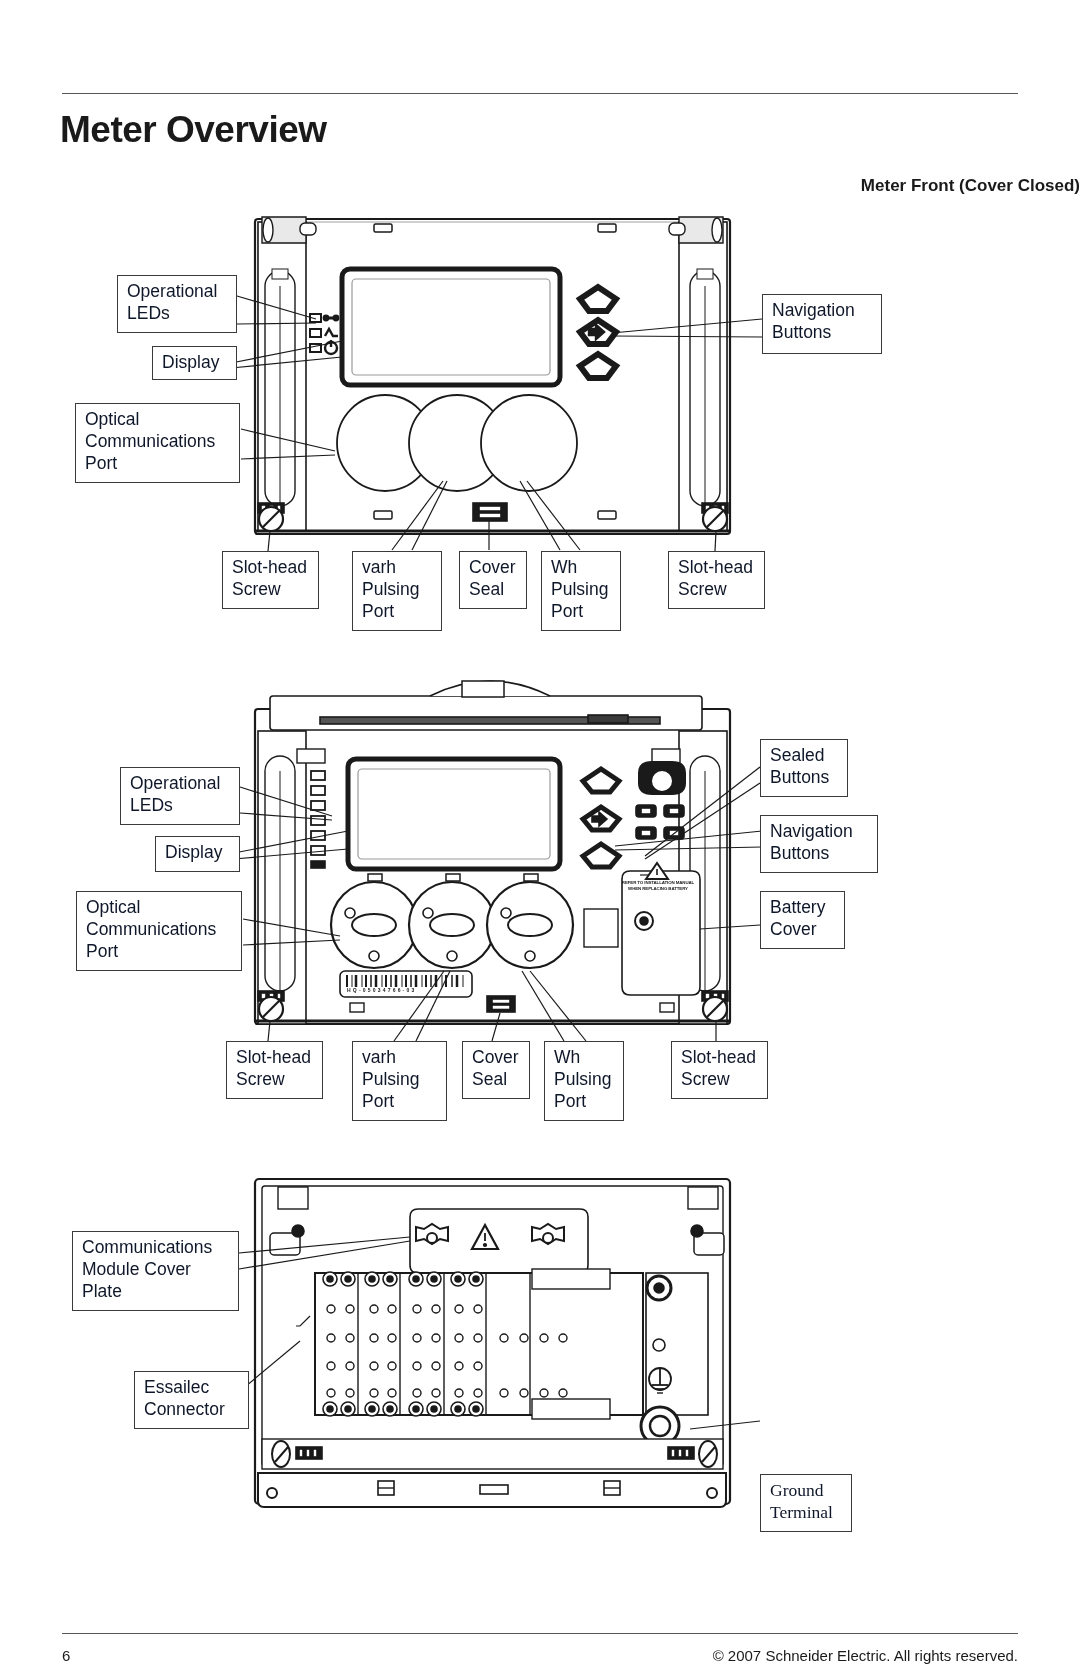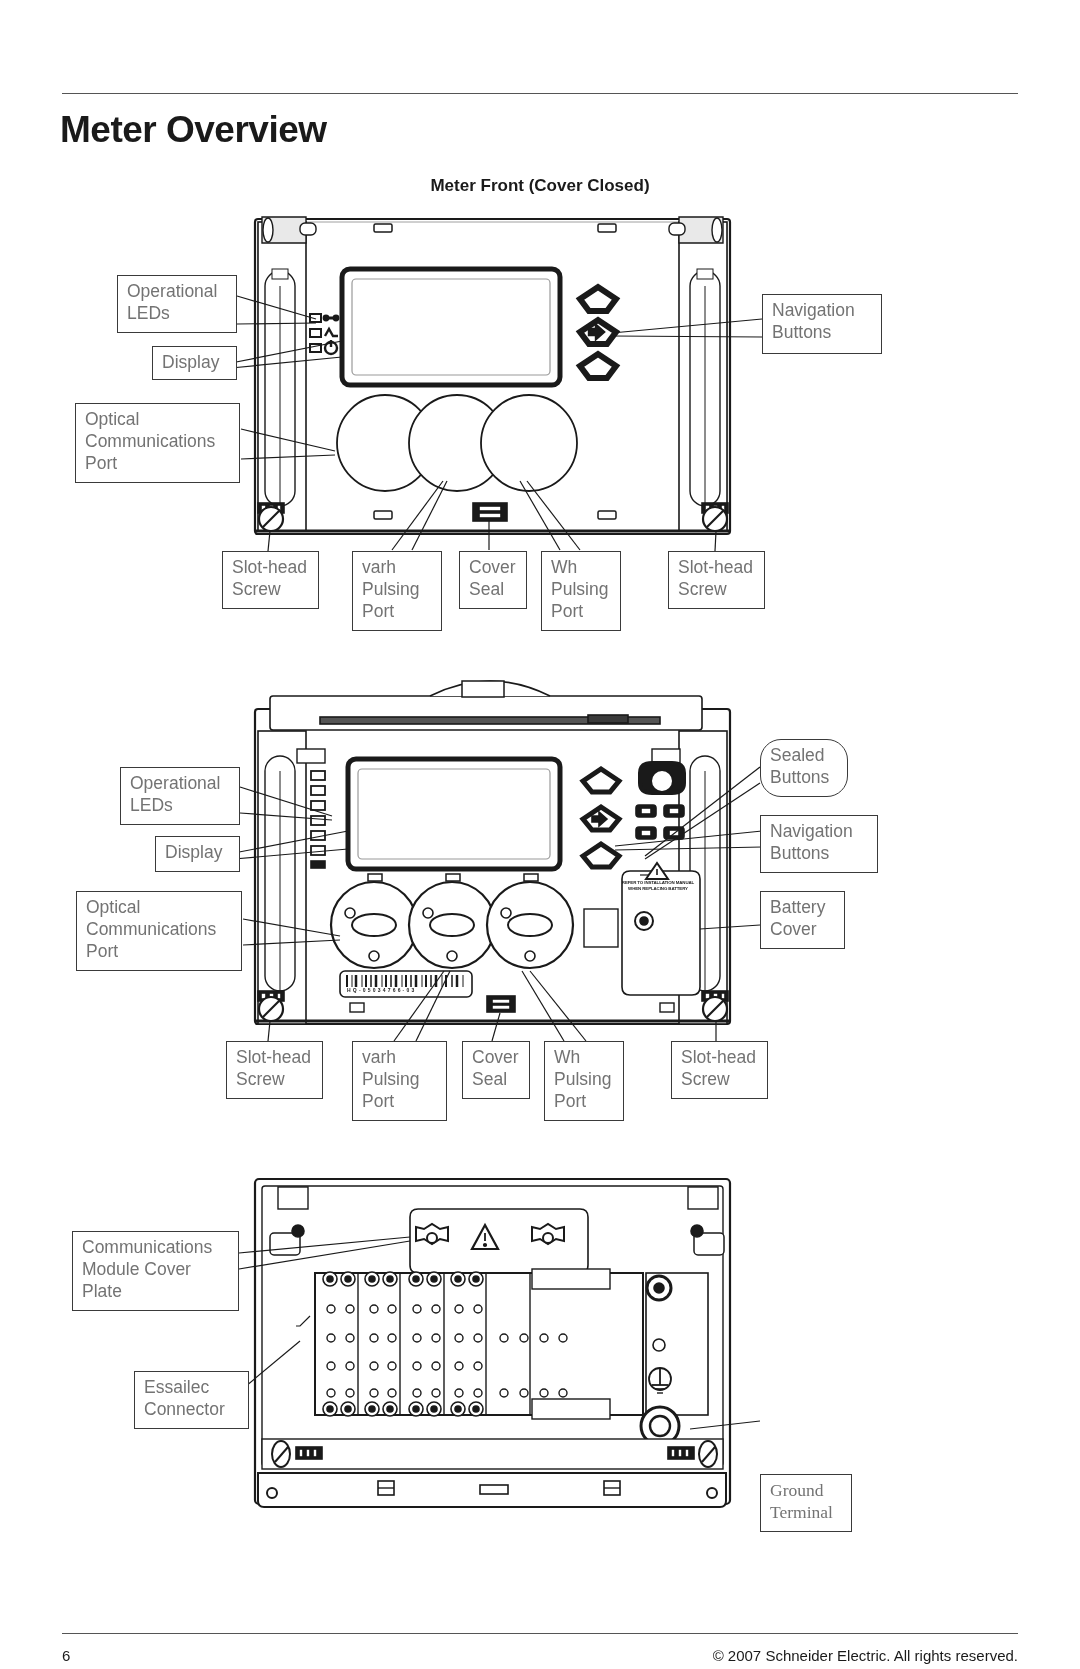--- a/index.html
+++ b/index.html
@@ -3,40 +3,40 @@
 <meta charset="utf-8">
 <style>
   html,body{margin:0;padding:0;background:#fff;}
   body{width:1080px;height:1669px;font-family:"Liberation Sans",sans-serif;color:#1a1a1a;position:relative;overflow:hidden;}
   .page{position:absolute;left:0;top:0;width:1080px;height:1306px;margin-top:41px;}
   .rule{position:absolute;background:#555;height:1px;}
   .rule-top{left:62px;top:52px;width:956px;}
   .rule-bot{left:62px;top:1592px;width:956px;}
   h1.title{position:absolute;left:60px;top:68px;margin:0;font-size:37px;font-weight:bold;letter-spacing:-0.5px;font-family:"Liberation Sans",sans-serif;}
   .sec-title{position:absolute;font-size:17px;font-weight:bold;text-align:center;width:100%;left:0;}
-  .callout{position:absolute;border:1px solid #3a3a3a;background:#fff;box-sizing:border-box;font-size:17.5px;line-height:22px;padding:4px 7px 4px 9px;white-space:pre-line;z-index:30;color:#737373;}
+  .callout{position:absolute;border:1px solid #3a3a3a;background:#fff;box-sizing:border-box;font-size:17.5px;line-height:22px;padding:4px 7px 4px 9px;white-space:pre-line;z-index:30;color:#0f172a;}
   svg.art{position:absolute;left:0;top:0;width:1080px;height:1669px;pointer-events:none;z-index:5;}
   .foot{position:absolute;top:1606px;font-size:15px;}
   .foot-l{left:62px;}
   .foot-r{right:62px;}
   .tinylbl{position:absolute;font-size:4.4px;font-weight:bold;text-align:center;line-height:6px;letter-spacing:-0.1px;z-index:20;}
   .bcode{position:absolute;font-size:5px;font-weight:bold;letter-spacing:2.2px;z-index:20;}
   .btnlbl{position:absolute;font-size:9px;font-weight:bold;color:#fff;z-index:22;}
 </style>
 </head>
 <body>
 
 <div class="page">
 
   <div class="rule rule-top"></div>
   <div class="rule rule-bot"></div>
 
   <h1 class="title">Meter Overview</h1>
 
-  <div class="sec-title" style="top:135px;">Meter Front (Cover Closed)</div>
+  <div class="sec-title" style="top:135px;text-align:right;">Meter Front (Cover Closed)</div>
 
   <svg class="art" viewBox="0 0 1080 1669">
     <g fill="none" stroke="#1a1a1a" stroke-width="1.6">
 
       <g>
         <rect x="255" y="178" width="475" height="315" rx="3" fill="#fff" stroke="#1a1a1a" stroke-width="2.2"></rect>
         <rect x="258" y="181" width="469" height="309" rx="2" fill="none" stroke="#888" stroke-width="0.8"></rect>
 
         <rect x="258" y="181" width="48" height="309" fill="#fff" stroke="#1a1a1a" stroke-width="1.6"></rect>
         <rect x="265" y="230" width="30" height="235" rx="15" fill="#fff" stroke="#1a1a1a" stroke-width="1.4"></rect>
@@ -494,21 +494,21 @@
 Port</div>
   <div class="callout" style="left:668px;top:510px;width:97px;height:58px;">Slot-head
 Screw</div>
 
   <div class="callout" style="left:120px;top:726px;width:120px;height:58px;">Operational
 LEDs</div>
   <div class="callout" style="left:155px;top:795px;width:85px;height:36px;">Display</div>
   <div class="callout" style="left:76px;top:850px;width:166px;height:80px;">Optical
 Communications
 Port</div>
-  <div class="callout" style="left:760px;top:698px;width:88px;height:58px;border-radius:21px;">Sealed
+  <div class="callout" style="left:760px;top:698px;width:88px;height:58px;">Sealed
 Buttons</div>
   <div class="callout" style="left:760px;top:774px;width:118px;height:58px;">Navigation
 Buttons</div>
   <div class="callout" style="left:760px;top:850px;width:85px;height:58px;">Battery
 Cover</div>
   <div class="callout" style="left:226px;top:1000px;width:97px;height:58px;">Slot-head
 Screw</div>
   <div class="callout" style="left:352px;top:1000px;width:95px;height:80px;">varh
 Pulsing
 Port</div>

